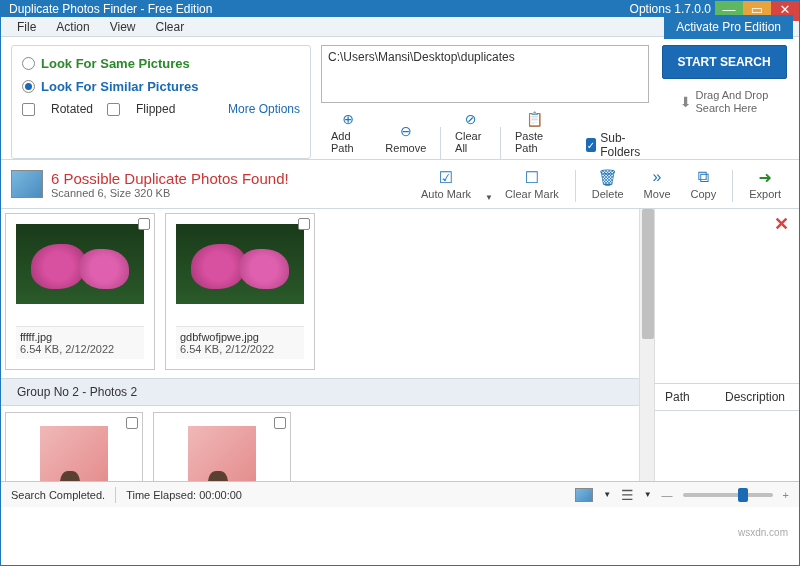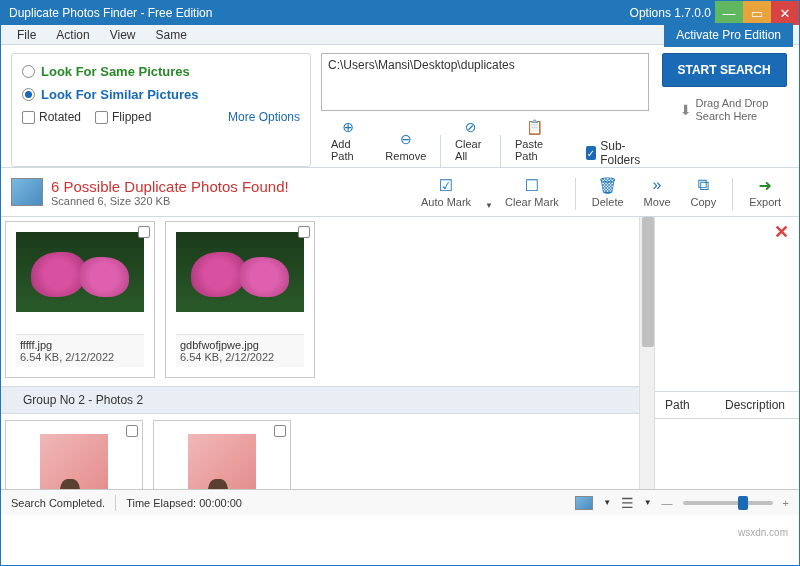--- a/index.html
+++ b/index.html
@@ -1,36 +1,36 @@
 <!DOCTYPE html>
 <html><head>
 <meta charset="utf-8">
 <style>
 * { box-sizing: border-box; font-family: "Segoe UI", Arial, sans-serif; }
 body { margin: 0; width: 800px; height: 566px; background: #fff; font-size: 12px; color: #333; overflow: hidden; border: 1px solid #2277bb; }
-.titlebar { height: 24px; background: #2277bb; color: #fff; display: flex; align-items: center; padding-left: 8px; font-size: 12px; }
+.titlebar { height: 16px; background: #2277bb; color: #fff; display: flex; align-items: center; padding-left: 8px; font-size: 12px; }
 .titlebar .version { margin-left: auto; padding-right: 4px; }
 .winbtns { display: flex; height: 24px; }
 .winbtn { width: 28px; height: 24px; display: flex; align-items: center; justify-content: center; font-size: 13px; color: #fff; }
 .winbtn.min { background: #5fb85f; }
 .winbtn.max { background: #e8a33d; }
 .winbtn.close { background: #d64541; }
 .menubar { height: 20px; background: #eef3f8; border-bottom: 1px solid #d0d8e0; display: flex; align-items: center; padding: 0 6px; font-size: 12px; }
 .menubar .menu-item { padding: 0 10px; }
 .menubar .activate { margin-left: auto; background: #2277bb; color: #fff; padding: 4px 12px; height: 24px; display: flex; align-items: center; }
 .toparea { display: flex; border-bottom: 1px solid #d0d8e0; padding: 8px 10px 0 10px; gap: 10px; }
 .searchopts { width: 300px; border: 1px solid #d0d8e0; border-radius: 3px; padding: 10px; }
 .radio-row { display: flex; align-items: center; gap: 6px; margin-bottom: 8px; font-size: 13px; font-weight: bold; }
 .radio-row.green { color: #2a8a2a; text-align: right; }
 .radio-row.blue { color: #1a6ab5; }
 .radio { width: 13px; height: 13px; border: 1px solid #888; border-radius: 50%; display: inline-flex; align-items: center; justify-content: center; }
 .radio.sel::after { content: ""; width: 7px; height: 7px; background: #1a6ab5; border-radius: 50%; }
 .checks { display: flex; align-items: center; gap: 14px; margin-top: 6px; }
 .chk { width: 13px; height: 13px; border: 1px solid #888; border-radius: 2px; display: inline-block; }
-.chklbl { display: flex; align-items: center; gap: 4px; }
+.chklbl { display: flex; align-items: center; gap: 16px; }
 .moreopts { color: #1a6ab5; margin-left: auto; }
 .midcol { flex: 1; display: flex; flex-direction: column; }
 .pathbox { height: 58px; border: 1px solid #b5b5b5; padding: 4px 6px; font-size: 12px; background: #fff; overflow: hidden; }
 .pathtoolbar { display: flex; align-items: flex-end; gap: 0; margin-top: 4px; }
 .tbtn { display: flex; flex-direction: column; align-items: center; justify-content: flex-end; padding: 3px 10px 5px; font-size: 11px; color: #333; gap: 2px; }
 .tbtn .ic { width: 18px; height: 18px; display: flex; align-items: center; justify-content: center; color: #2277bb; font-size: 14px; }
 .vsep { width: 1px; height: 32px; background: #d0d8e0; margin: 0 4px; }
 .subfolders { display: flex; align-items: center; gap: 4px; margin-left: 20px; font-size: 12px; }
 .chkbox-blue { width: 14px; height: 14px; background: #1a6ab5; border-radius: 2px; color: #fff; display: flex; align-items: center; justify-content: center; font-size: 10px; }
 .rightcol { width: 130px; display: flex; flex-direction: column; align-items: center; gap: 10px; }
@@ -58,21 +58,21 @@
 .thumbcard.row2 { width: 138px; height: 128px; }
 .imgarea { height: 80px; background: #333; position: relative; overflow: hidden; }
 .flower { position: absolute; inset: 0; background: linear-gradient(180deg, #1a3a1a 0%, #2a5a2a 100%); }
 .flower::before { content: ""; position: absolute; top: 20px; left: 15px; width: 55px; height: 45px; background: radial-gradient(circle, #d850a0 40%, #a03070 100%); border-radius: 50% 40% 50% 40%; }
 .flower::after { content: ""; position: absolute; top: 25px; right: 15px; width: 50px; height: 40px; background: radial-gradient(circle, #e060b0 40%, #b04080 100%); border-radius: 40% 50% 40% 50%; }
 .whitestrip { height: 22px; background: #fff; }
 .caption { padding: 4px 4px; font-size: 11px; color: #333; border-top: 1px solid #e5e5e5; background: #f8f8f8; }
 .caption .fn { display: block; }
 .caption .meta { display: block; color: #555; }
 .chkcorner { position: absolute; top: 4px; right: 4px; width: 12px; height: 12px; border: 1px solid #888; background: #fff; border-radius: 2px; }
-.grouphdr { background: #e8eef4; padding: 6px 22px; font-size: 12px; color: #333; border-top: 1px solid #d0d8e0; border-bottom: 1px solid #d0d8e0; margin-top: 4px; }
+.grouphdr { background: #e8eef4; padding: 6px 16px; font-size: 12px; color: #333; border-top: 1px solid #d0d8e0; border-bottom: 1px solid #d0d8e0; margin-top: 4px; }
 .pinkimg { width: 68px; height: 118px; margin: 3px auto; background: linear-gradient(135deg, #f0b8b8 0%, #e89898 50%, #d87878 100%); position: relative; }
 .pinkimg::before { content: ""; position: absolute; top: 45px; left: 20px; width: 20px; height: 28px; background: #5a4030; border-radius: 40% 40% 30% 30%; }
 .statusbar { height: 26px; border-top: 1px solid #c8c8c8; display: flex; align-items: center; padding: 0 10px; font-size: 11px; background: #f8f8f8; }
 .statusbar .sep { width: 1px; height: 16px; background: #ccc; margin: 0 10px; }
 .viewctrls { margin-left: auto; display: flex; align-items: center; gap: 10px; }
 .viewicon { width: 18px; height: 14px; background: linear-gradient(135deg, #7ab8e0, #4a8cc0); border: 1px solid #888; }
 .listicon { font-size: 14px; color: #555; }
 .slider { width: 90px; height: 4px; background: #c0c0c0; position: relative; border-radius: 2px; }
 .slider .knob { position: absolute; top: -5px; left: 55px; width: 10px; height: 14px; background: #1a6ab5; border-radius: 2px; }
 .watermark { position: absolute; bottom: 28px; right: 12px; font-size: 10px; color: #aaa; }
@@ -87,21 +87,21 @@
     <div class="winbtn min">—</div>
     <div class="winbtn max">▭</div>
     <div class="winbtn close">✕</div>
   </div>
 </div>
 
 <div class="menubar">
   <div class="menu-item">File</div>
   <div class="menu-item">Action</div>
   <div class="menu-item">View</div>
-  <div class="menu-item">Same</div>
+  <div class="menu-item">Clear</div>
   <div class="activate">Activate Pro Edition</div>
 </div>
 
 <div class="toparea">
   <div class="searchopts">
     <div class="radio-row green">
       <span class="radio"></span>
       <span>Look For Same Pictures</span>
     </div>
     <div class="radio-row blue">

